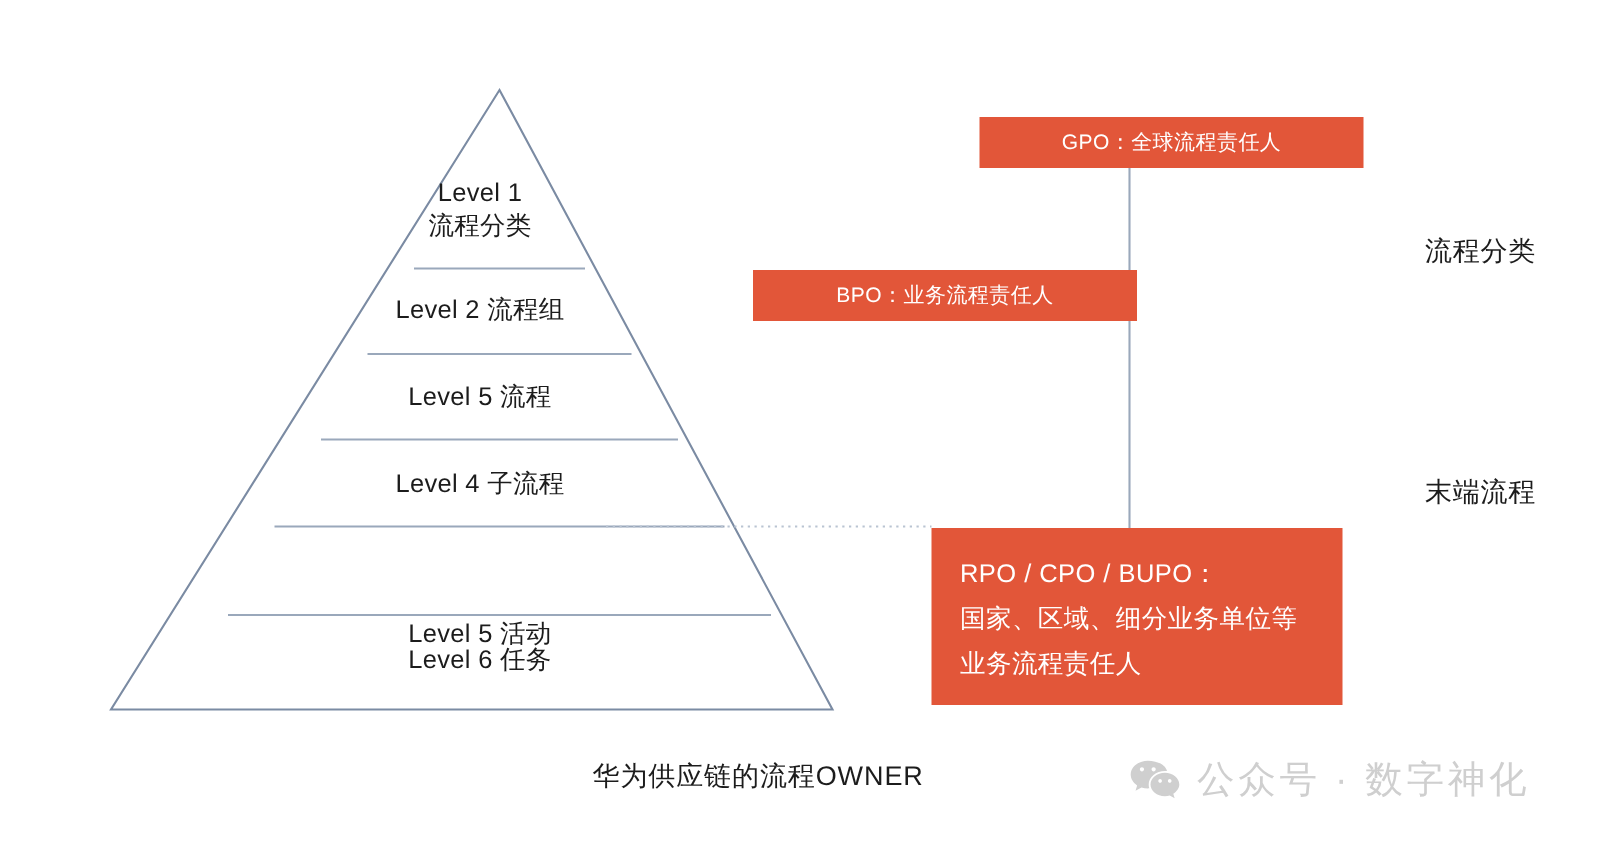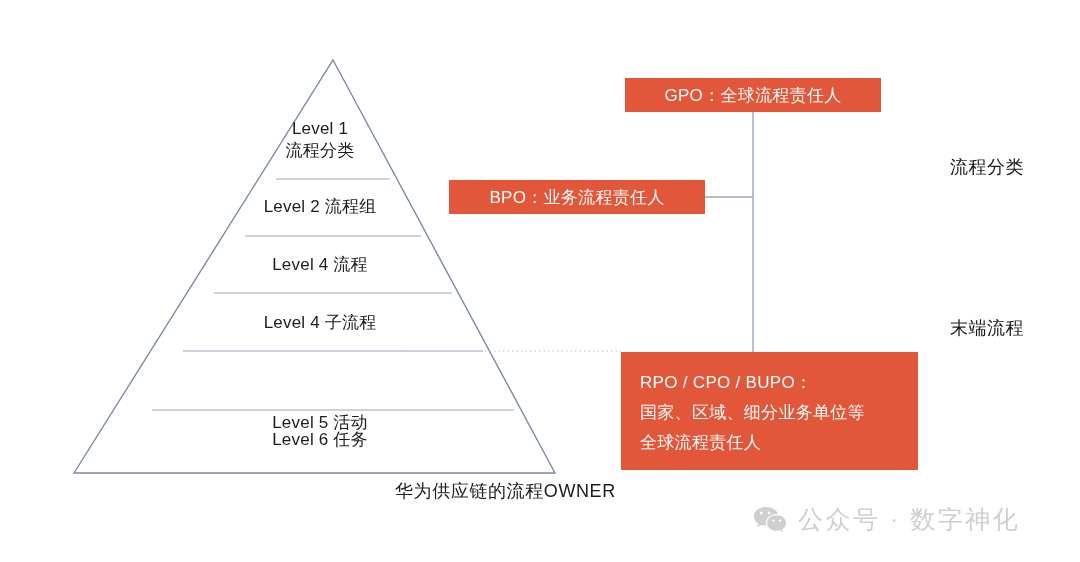--- a/index.html
+++ b/index.html
@@ -62,39 +62,40 @@
   .callout {
     position: absolute;
     background: #E25639;
     color: #ffffff;
     box-sizing: border-box;
   }
   .callout.single {
     display: flex;
     align-items: center;
     justify-content: center;
-    font-size: 17px;
+    font-size: 14px;
     letter-spacing: 0.3px;
+    margin-left: 28px;
   }
   #callout-gpo {
     left: 625px;
     top: 78px;
     width: 256px;
     height: 34px;
   }
   #callout-bpo {
-    left: 449px;
+    left: 474px;
     top: 180px;
     width: 256px;
     height: 34px;
   }
   #callout-rpo {
     left: 621px;
     top: 352px;
-    width: 297px;
+    width: 274px;
     height: 118px;
     padding: 16px 0 0 19px;
   }
   #callout-rpo .rpo-line {
     font-size: 17px;
     line-height: 30px;
     letter-spacing: 0.3px;
     white-space: nowrap;
   }
 
@@ -106,21 +107,21 @@
     letter-spacing: 0.5px;
     white-space: nowrap;
   }
   #side-label-main { left: 950px; top: 155px; }
   #side-label-terminal { left: 950px; top: 316px; }
 
   
   #caption {
     position: absolute;
     left: 395px;
-    top: 479px;
+    top: 505px;
     font-size: 18px;
     color: #1c1c1c;
     letter-spacing: 0.6px;
     white-space: nowrap;
   }
 
   
   #watermark {
     position: absolute;
     left: 753px;
@@ -155,21 +156,21 @@
       <line x1="216" y1="129" x2="330" y2="129" stroke="#9aa8bb" stroke-width="1.2"></line>
       <line x1="185" y1="186" x2="361" y2="186" stroke="#9aa8bb" stroke-width="1.2"></line>
       <line x1="154" y1="243" x2="392" y2="243" stroke="#9aa8bb" stroke-width="1.2"></line>
       <line x1="123" y1="301" x2="423" y2="301" stroke="#9aa8bb" stroke-width="1.2"></line>
       <line x1="92" y1="360" x2="454" y2="360" stroke="#9aa8bb" stroke-width="1.2"></line>
     </svg>
 
     <div class="pyramid-label" style="top:68px;">Level 1
 流程分类</div>
     <div class="pyramid-label" style="top:146px;">Level 2 流程组</div>
-    <div class="pyramid-label" style="top:204px;">Level 4 流程</div>
+    <div class="pyramid-label" style="top:204px;">Level 5 流程</div>
     <div class="pyramid-label" style="top:262px;">Level 4 子流程</div>
     <div class="pyramid-label" style="top:320px;margin-top:42px;">Level 5 活动</div>
     <div class="pyramid-label" style="top:379px;">Level 6 任务</div>
   </div>
 
   <svg id="connectors" viewBox="0 0 1080 562">
 
     <line x1="753" y1="112" x2="753" y2="352" stroke="#9aa8bb" stroke-width="1.4"></line>
 
     <line x1="705" y1="197" x2="753" y2="197" stroke="#9aa8bb" stroke-width="1.4"></line>
@@ -181,21 +182,21 @@
     <span>GPO：全球流程责任人</span>
   </div>
 
   <div class="callout single" id="callout-bpo">
     <span>BPO：业务流程责任人</span>
   </div>
 
   <div class="callout" id="callout-rpo">
     <div class="rpo-line">RPO / CPO / BUPO：</div>
     <div class="rpo-line">国家、区域、细分业务单位等</div>
-    <div class="rpo-line">全球流程责任人</div>
+    <div class="rpo-line">业务流程责任人</div>
   </div>
 
   <div class="side-label" id="side-label-main">流程分类</div>
   <div class="side-label" id="side-label-terminal">末端流程</div>
 
   <div id="caption">华为供应链的流程OWNER</div>
 
   <div id="watermark">
     <svg class="wm-icon" viewBox="0 0 34 30">
       <path fill="#cfcfcf" d="M12.2 1.1C5.9 1.1 0.8 5.3 0.8 10.4c0 2.9 1.7 5.5 4.3 7.2L4.0 21.1l4.0-2.1c1.3 0.4 2.7 0.6 4.2 0.6 0.3 0 0.7 0 1.0-0.04-0.3-0.8-0.4-1.7-0.4-2.6 0-5.0 4.9-9.0 11.0-9.0 0.4 0 0.8 0.02 1.2 0.06C24.1 4.0 18.7 1.1 12.2 1.1z M8.3 8.3c-0.8 0-1.4-0.6-1.4-1.4 0-0.8 0.6-1.4 1.4-1.4 0.8 0 1.4 0.6 1.4 1.4C9.7 7.7 9.1 8.3 8.3 8.3z M16.1 8.3c-0.8 0-1.4-0.6-1.4-1.4 0-0.8 0.6-1.4 1.4-1.4 0.8 0 1.4 0.6 1.4 1.4C17.5 7.7 16.9 8.3 16.1 8.3z"></path>

